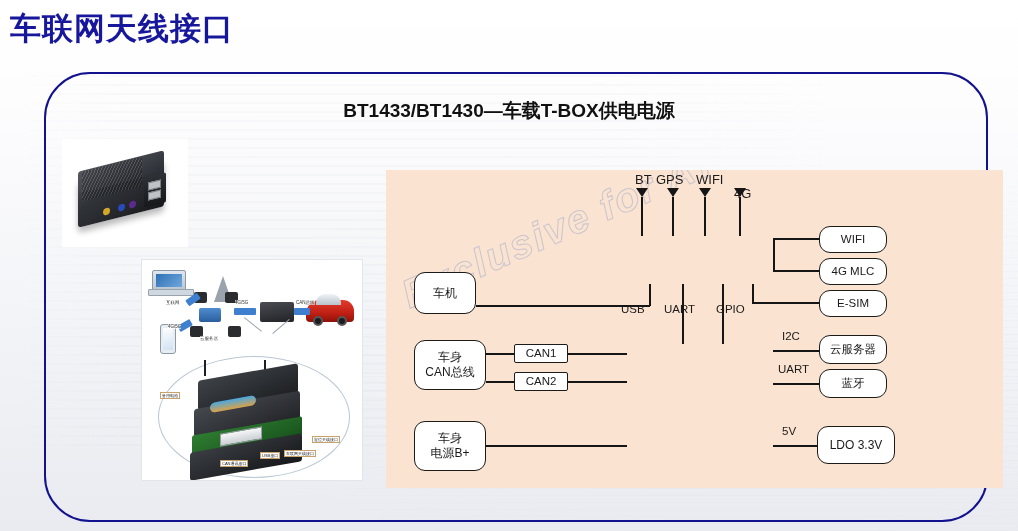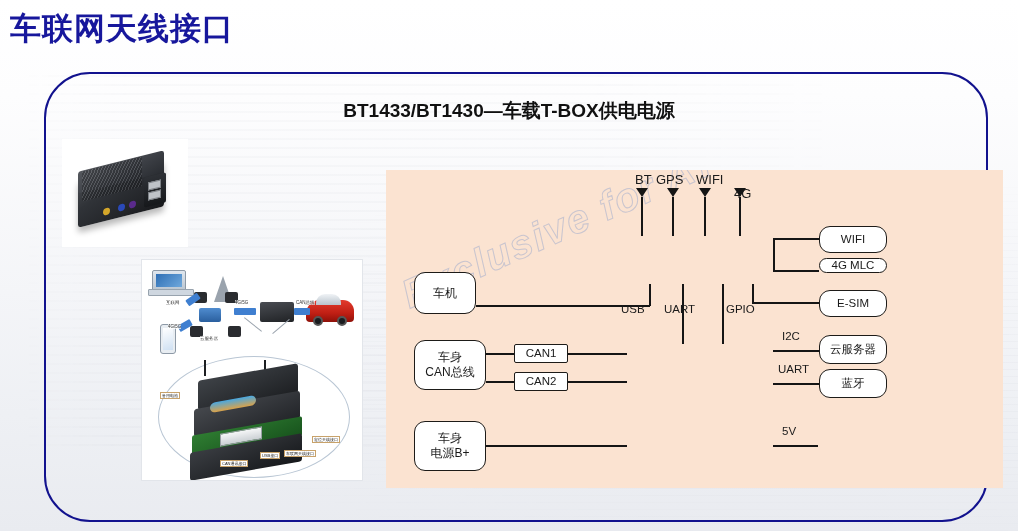--- a/index.html
+++ b/index.html
@@ -420,40 +420,40 @@
 
   <div class="wire v" style="left:255px; top:27px; height:39px;"></div>
   <div class="wire v" style="left:286px; top:27px; height:39px;"></div>
   <div class="wire v" style="left:318px; top:27px; height:39px;"></div>
   <div class="wire v" style="left:353px; top:27px; height:39px;"></div>
 
 
   <div class="node small" style="left:433px; top:56px; width:68px; height:27px;">
     <span>WIFI</span>
   </div>
-  <div class="node small" style="left:433px; top:88px; width:68px; height:15px;">
+  <div class="node small" style="left:433px; top:88px; width:68px; height:27px;">
     <span>4G MLC</span>
   </div>
   <div class="node small" style="left:433px; top:120px; width:68px; height:27px;">
     <span>E-SIM</span>
   </div>
 
   <div class="wire h" style="left:387px; top:68px;  width:46px;"></div>
   <div class="wire h" style="left:387px; top:100px; width:46px;"></div>
   <div class="wire v" style="left:387px; top:68px;  height:34px;"></div>
   <div class="wire v" style="left:366px; top:114px; height:20px;"></div>
   <div class="wire h" style="left:366px; top:132px; width:67px;"></div>
 
   <div class="wire v" style="left:263px; top:114px; height:22px;"></div>
   <div class="wire v" style="left:296px; top:114px; height:60px;"></div>
   <div class="wire v" style="left:336px; top:114px; height:60px;"></div>
 
   <div class="sig" style="left:235px; top:133px;">USB</div>
   <div class="sig" style="left:278px; top:133px;">UART</div>
-  <div class="sig" style="left:340px; top:133px;">GPIO</div>
+  <div class="sig" style="left:330px; top:133px;">GPIO</div>
 
   <div class="node" style="left:28px; top:102px; width:62px; height:42px;">
     <span>车机</span>
   </div>
 
   <div class="wire h" style="left:90px; top:135px; width:174px;"></div>
 
 
   <div class="node" style="left:28px; top:170px; width:72px; height:50px;">
     <span>车身</span>
@@ -486,14 +486,17 @@
 
   <div class="node" style="left:28px; top:251px; width:72px; height:50px;">
     <span>车身</span>
     <span class="l2">电源B+</span>
   </div>
   <div class="wire h" style="left:100px; top:275px; width:141px;"></div>
 
 
   <div class="wire h" style="left:387px; top:275px; width:45px;"></div>
   <div class="sig" style="left:396px; top:255px;">5V</div>
+  <div class="node" style="left:431px; top:256px; width:78px; height:38px;">
+    <span>LDO  3.3V</span>
+  </div>
 
 </div>
 
 </body></html>

